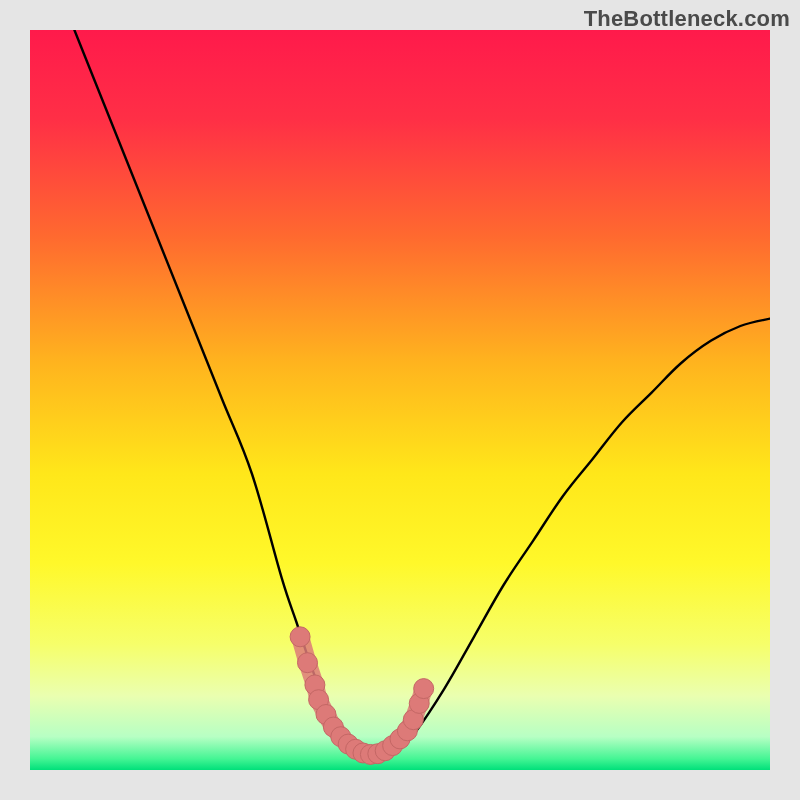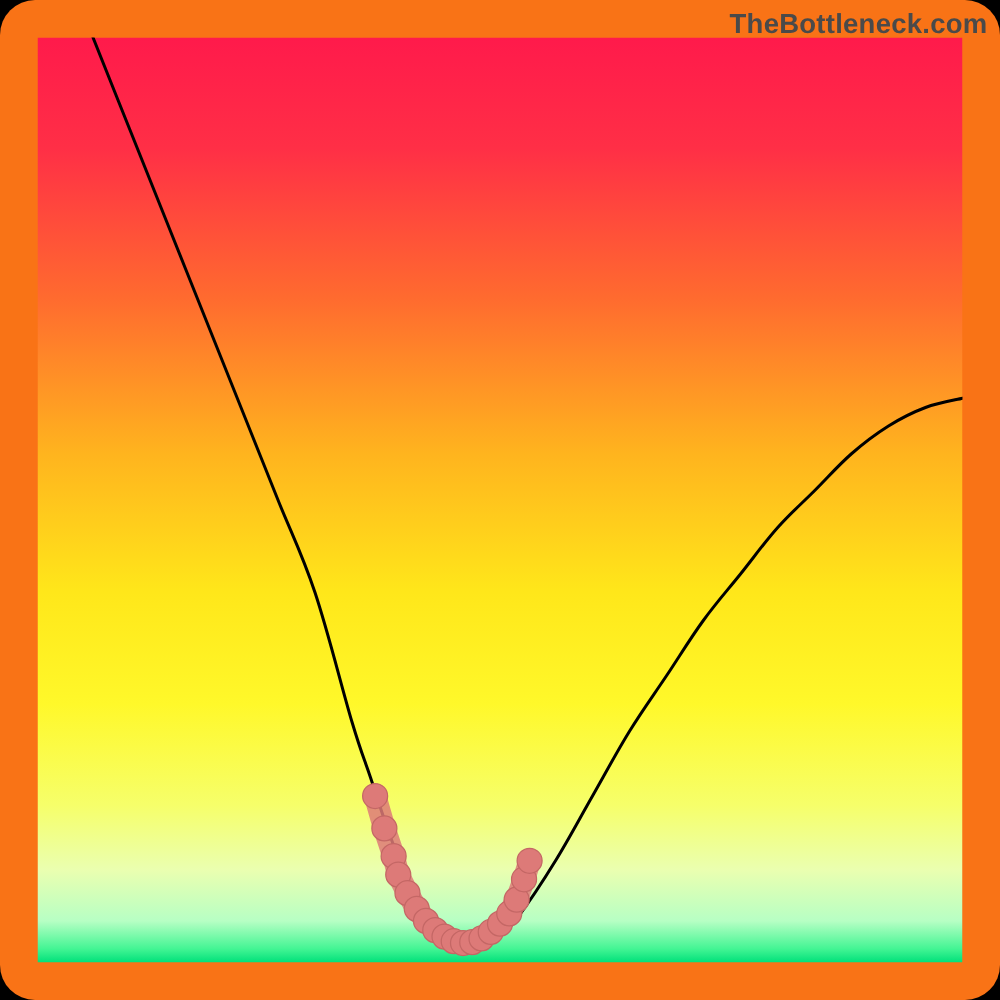--- a/index.html
+++ b/index.html
@@ -8,22 +8,21 @@
     width: 800px;
     height: 800px;
     background: #000;
     overflow: hidden;
     font-family: Arial, Helvetica, sans-serif;
   }
   .stage {
     position: relative;
     width: 800px;
     height: 800px;
-    background: #f97316;
-    border-radius: 28px;
+    background: #e5e5e5;
   }
   .plot {
     position: absolute;
     left: 30px;
     top: 30px;
     width: 740px;
     height: 740px;
   }
   .grad {
     position: absolute;

